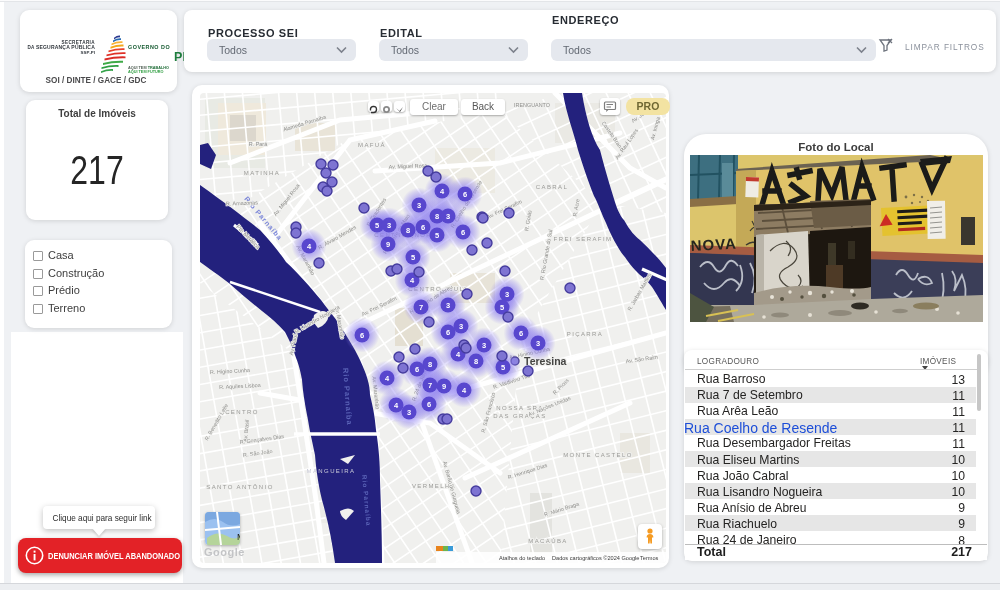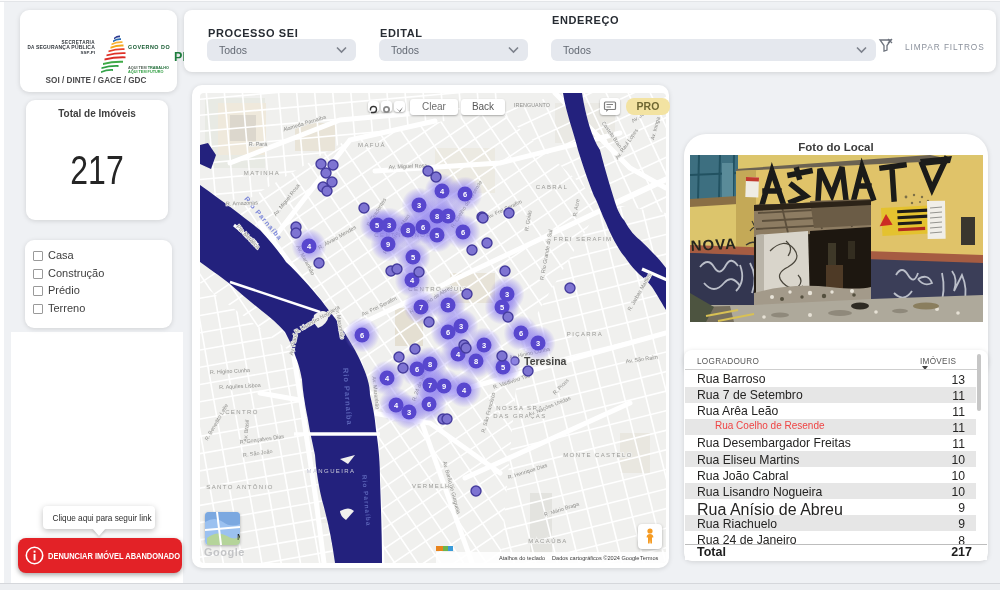--- a/index.html
+++ b/index.html
@@ -848,36 +848,36 @@
   <div style="position:absolute;left:1px;right:12px;top:20.5px;height:16.1px;background:#ffffff;"></div>
 <div style="position:absolute;left:13px;top:22.0px;font-size:12.2px;color:#252423;">Rua Barroso</div>
 <div style="position:absolute;right:23px;top:22.5px;font-size:12.2px;color:#252423;">13</div>
 <div style="position:absolute;left:1px;right:12px;top:36.6px;height:16.1px;background:#e6e6e6;"></div>
 <div style="position:absolute;left:13px;top:38.1px;font-size:12.2px;color:#252423;">Rua 7 de Setembro</div>
 <div style="position:absolute;right:23px;top:38.6px;font-size:12.2px;color:#252423;">11</div>
 <div style="position:absolute;left:1px;right:12px;top:52.7px;height:16.1px;background:#ffffff;"></div>
 <div style="position:absolute;left:13px;top:54.2px;font-size:12.2px;color:#252423;">Rua Arêa Leão</div>
 <div style="position:absolute;right:23px;top:54.7px;font-size:12.2px;color:#252423;">11</div>
 <div style="position:absolute;left:1px;right:12px;top:68.8px;height:16.1px;background:#e6e6e6;"></div>
-<div style="position:absolute;left:31px;top:70.3px;font-size:10px;color:#ef4444;">Rua Coelho de Resende</div>
+<div style="position:absolute;left:0;top:70.3px;font-size:14px;color:#1d4ed8;">Rua Coelho de Resende</div>
 <div style="position:absolute;right:23px;top:70.8px;font-size:12.2px;color:#252423;">11</div>
 <div style="position:absolute;left:1px;right:12px;top:84.9px;height:16.1px;background:#ffffff;"></div>
 <div style="position:absolute;left:13px;top:86.4px;font-size:12.2px;color:#252423;">Rua Desembargador Freitas</div>
 <div style="position:absolute;right:23px;top:86.9px;font-size:12.2px;color:#252423;">11</div>
 <div style="position:absolute;left:1px;right:12px;top:101.0px;height:16.1px;background:#e6e6e6;"></div>
 <div style="position:absolute;left:13px;top:102.5px;font-size:12.2px;color:#252423;">Rua Eliseu Martins</div>
 <div style="position:absolute;right:23px;top:103.0px;font-size:12.2px;color:#252423;">10</div>
 <div style="position:absolute;left:1px;right:12px;top:117.1px;height:16.1px;background:#ffffff;"></div>
 <div style="position:absolute;left:13px;top:118.6px;font-size:12.2px;color:#252423;">Rua João Cabral</div>
 <div style="position:absolute;right:23px;top:119.1px;font-size:12.2px;color:#252423;">10</div>
 <div style="position:absolute;left:1px;right:12px;top:133.2px;height:16.1px;background:#e6e6e6;"></div>
 <div style="position:absolute;left:13px;top:134.7px;font-size:12.2px;color:#252423;">Rua Lisandro Nogueira</div>
 <div style="position:absolute;right:23px;top:135.2px;font-size:12.2px;color:#252423;">10</div>
 <div style="position:absolute;left:1px;right:12px;top:149.3px;height:16.1px;background:#ffffff;"></div>
-<div style="position:absolute;left:13px;top:150.8px;font-size:16px;color:#252423;">Rua Anísio de Abreu</div>
+<div style="position:absolute;left:13px;top:150.8px;font-size:12px;color:#252423;">Rua Anísio de Abreu</div>
 <div style="position:absolute;right:23px;top:151.3px;font-size:12.2px;color:#252423;">9</div>
 <div style="position:absolute;left:1px;right:12px;top:165.4px;height:16.1px;background:#e6e6e6;"></div>
 <div style="position:absolute;left:13px;top:166.9px;font-size:12.2px;color:#252423;">Rua Riachuelo</div>
 <div style="position:absolute;right:23px;top:167.4px;font-size:12.2px;color:#252423;">9</div>
 <div style="position:absolute;left:1px;right:12px;top:181.5px;height:16.1px;background:#ffffff;"></div>
 <div style="position:absolute;left:13px;top:183.0px;font-size:12.2px;color:#252423;">Rua 24 de Janeiro</div>
 <div style="position:absolute;right:23px;top:183.5px;font-size:12.2px;color:#252423;">8</div>
   <div class="abs" style="left:1px;right:1px;top:193.5px;height:16px;background:#fff;border-top:1px solid #bdbdbd;"></div>
   <div class="abs" style="left:13px;top:194.5px;font-size:12.5px;font-weight:bold;color:#1d1d1d;">Total</div>
   <div class="abs" style="right:16px;top:194.5px;font-size:12.5px;font-weight:bold;color:#1d1d1d;">217</div>

